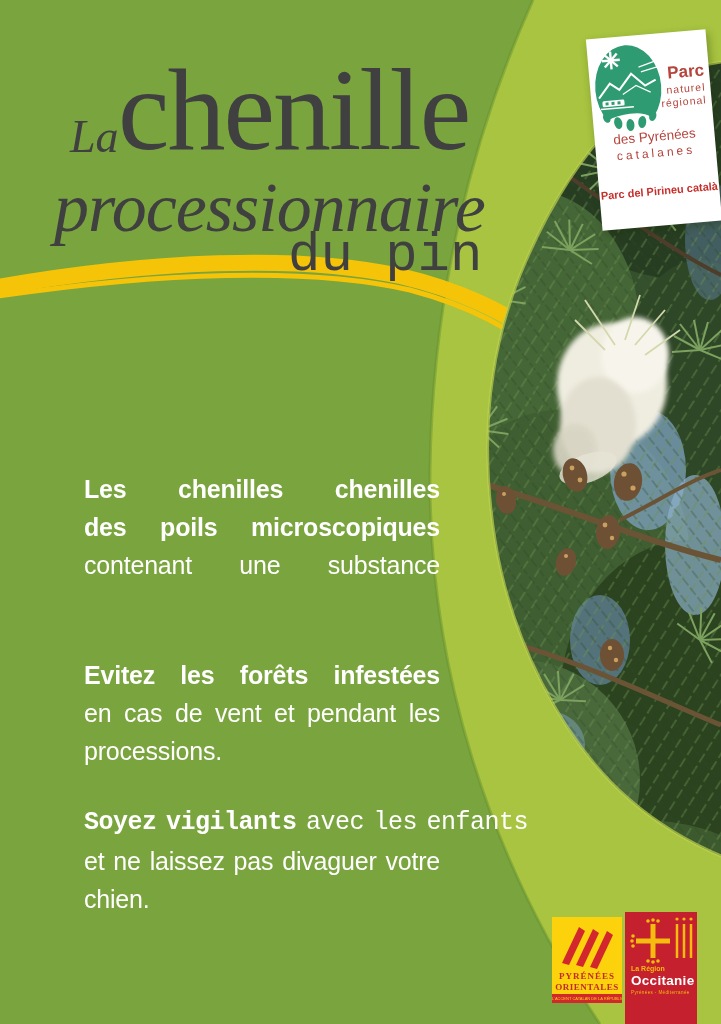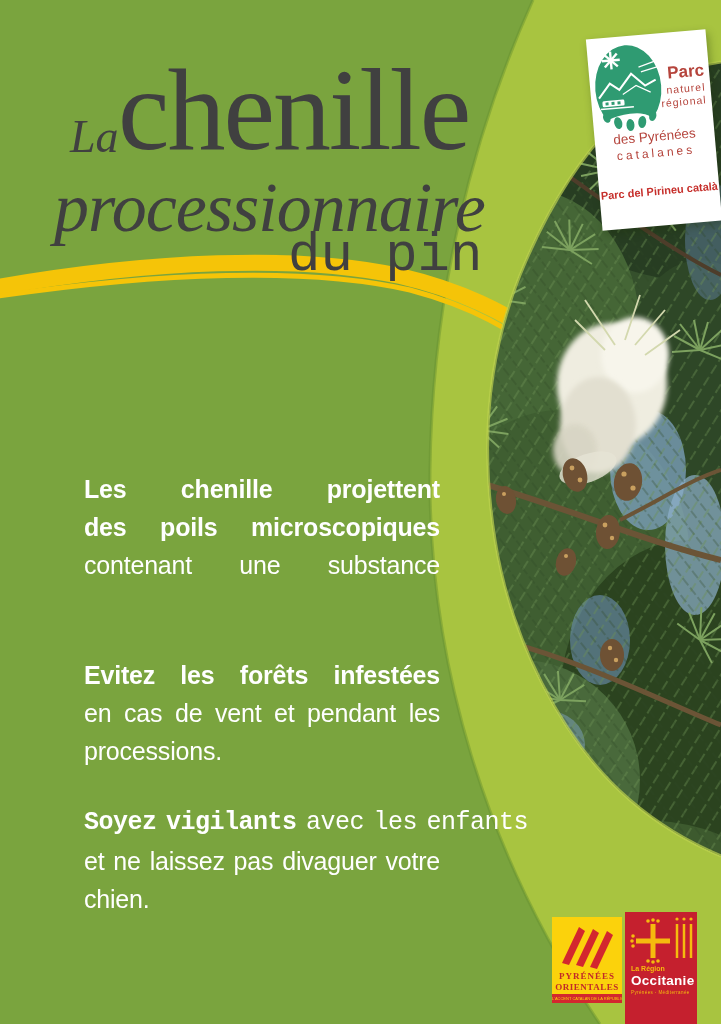--- a/index.html
+++ b/index.html
@@ -181,21 +181,21 @@
     <path d="M 721,62 C 655,70 575,140 520,275 C 488,355 480,445 495,540
              C 510,635 560,740 630,800 C 660,826 695,845 721,856" fill="none" stroke="#BCD24E" stroke-width="3" opacity="0.7"></path>
   </svg>
 
   <div class="title title-la">La</div>
   <div class="title title-main">chenille</div>
   <div class="title title-script">processionnaire</div>
   <div class="title title-sub">du pin</div>
 
   <div class="para p2">
-    <div class="line"><span class="b">Les chenille projettent</span></div>
+    <div class="line"><span class="b">Les chenilles chenilles</span></div>
     <div class="line"><span class="b">des poils microscopiques</span></div>
     <div class="line"><span>contenant une substance</span></div>
   </div>
   <div class="para p3">
     <div class="line"><span class="b">Evitez les forêts infestées</span></div>
     <div class="line"><span>en cas de vent et pendant les</span></div>
     <div class="line last"><span>processions.</span></div>
   </div>
   <div class="para p4">
     <div class="line tight"><span class="b">Soyez vigilants</span><span> avec les enfants</span></div>

